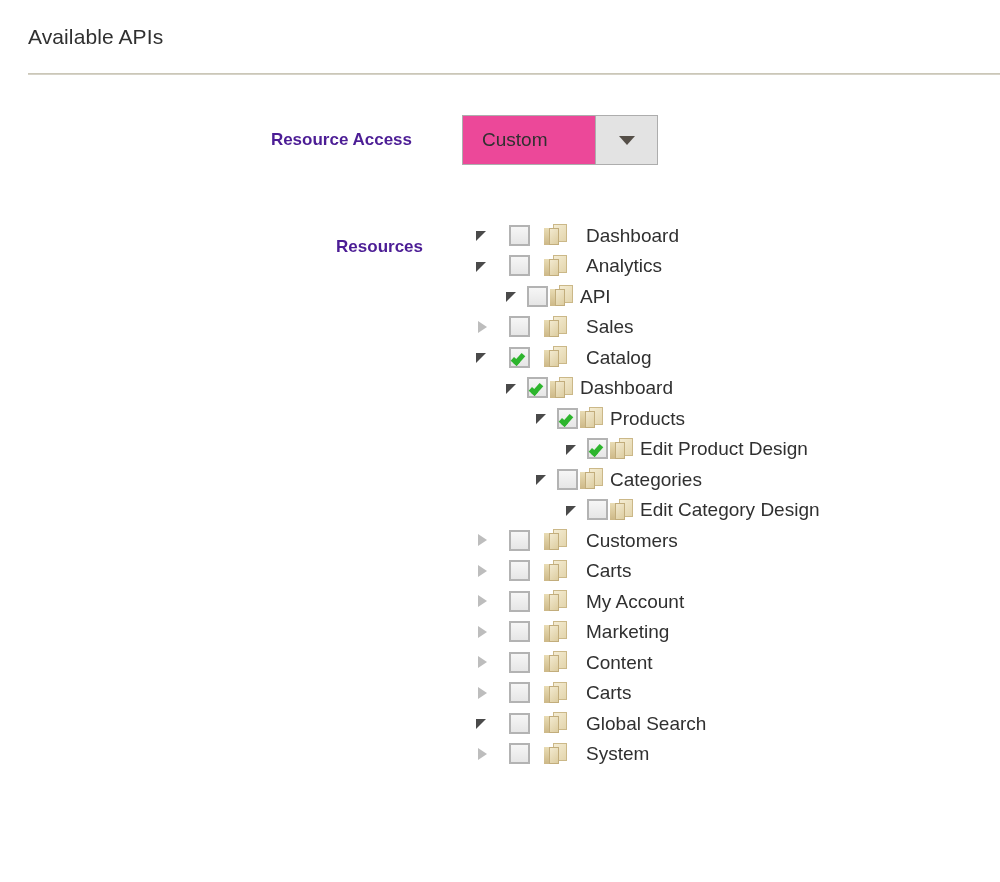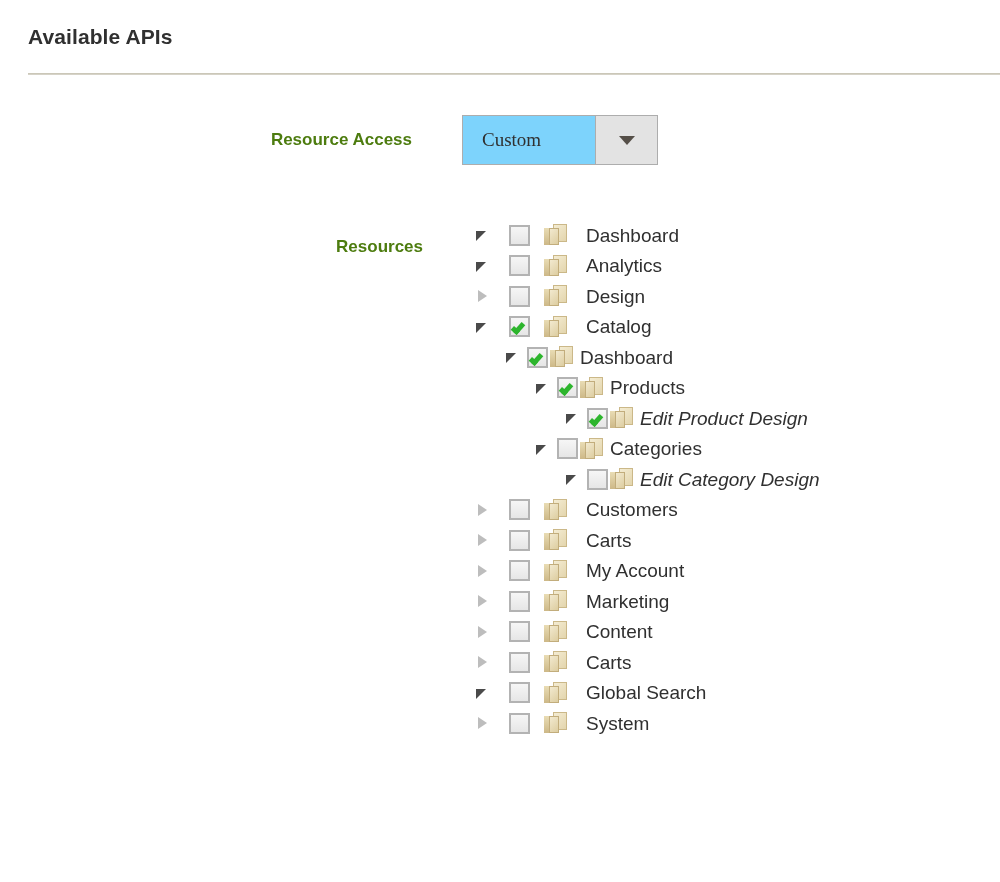--- a/index.html
+++ b/index.html
@@ -16,21 +16,21 @@
     overflow: hidden;
     position: relative;
   }
 
   
   .section-title {
     position: absolute;
     left: 28px;
     top: 25px;
     font-size: 21px;
-    font-weight: bold;
+    font-weight: normal;
     letter-spacing: 0.1px;
     color: #303030;
     white-space: nowrap;
   }
   .title-rule {
     position: absolute;
     left: 28px;
     top: 73px;
     width: 972px;
     height: 2px;
@@ -44,21 +44,21 @@
     position: absolute;
     display: flex;
     align-items: flex-start;
   }
   .field-label {
     width: 384px;
     text-align: right;
     padding-right: 0;
     font-size: 17px;
     font-weight: bold;
-    color: #4d7c0f;
+    color: #4c1d95;
     white-space: nowrap;
     box-sizing: border-box;
   }
 
   
   #row-resource-access { left: 28px; top: 115px; }
   #row-resource-access .field-label { line-height: 50px; }
 
   .select-wrap {
     margin-left: 50px;
@@ -70,24 +70,23 @@
     box-sizing: border-box;
     background: #ffffff;
   }
   .select-value {
     flex: 1 1 auto;
     display: flex;
     align-items: center;
     padding-left: 19px;
     font-size: 19px;
     color: #303030;
-    background: #7dd3fc;
+    background: #ec4899;
     white-space: nowrap;
     overflow: hidden;
-    font-family: Liberation Serif, serif;
   }
   .select-arrow-btn {
     flex: 0 0 61px;
     border-left: 1px solid #adadad;
     background: #e3e3e3;
     display: flex;
     align-items: center;
     justify-content: center;
   }
   .caret-down {
@@ -109,21 +108,21 @@
     display: flex;
     align-items: center;
     height: 30.5px;
     white-space: nowrap;
   }
 
   
   .lvl0 { padding-left: 0px; gap: 12px; }
   .lvl1 { padding-left: 30px; }
   .lvl2 { padding-left: 60px; }
-  .lvl3 { padding-left: 90px; font-style: italic; }
+  .lvl3 { padding-left: 90px; }
 
   
   .expander {
     width: 18px;
     height: 18px;
     flex: 0 0 18px;
     position: relative;
     display: inline-block;
   }
   
@@ -245,29 +244,39 @@
       <div class="tree-node lvl0">
         <span class="expander open"></span>
         <span class="tree-checkbox"></span>
         <span class="folder-icon">
           <span class="pg-back"></span>
           <span class="pg-front"></span>
           <span class="pg-tab"></span>
         </span>
         <span class="tree-label">Analytics</span>
       </div>
-      <div class="tree-node lvl0">
-        <span class="expander closed"></span>
-        <span class="tree-checkbox"></span>
-        <span class="folder-icon">
-          <span class="pg-back"></span>
-          <span class="pg-front"></span>
-          <span class="pg-tab"></span>
-        </span>
-        <span class="tree-label">Design</span>
+      <div class="tree-node lvl1">
+        <span class="expander open"></span>
+        <span class="tree-checkbox"></span>
+        <span class="folder-icon">
+          <span class="pg-back"></span>
+          <span class="pg-front"></span>
+          <span class="pg-tab"></span>
+        </span>
+        <span class="tree-label">API</span>
+      </div>
+      <div class="tree-node lvl0">
+        <span class="expander closed"></span>
+        <span class="tree-checkbox"></span>
+        <span class="folder-icon">
+          <span class="pg-back"></span>
+          <span class="pg-front"></span>
+          <span class="pg-tab"></span>
+        </span>
+        <span class="tree-label">Sales</span>
       </div>
       <div class="tree-node lvl0">
         <span class="expander open"></span>
         <span class="tree-checkbox checked"></span>
         <span class="folder-icon">
           <span class="pg-back"></span>
           <span class="pg-front"></span>
           <span class="pg-tab"></span>
         </span>
         <span class="tree-label">Catalog</span>

